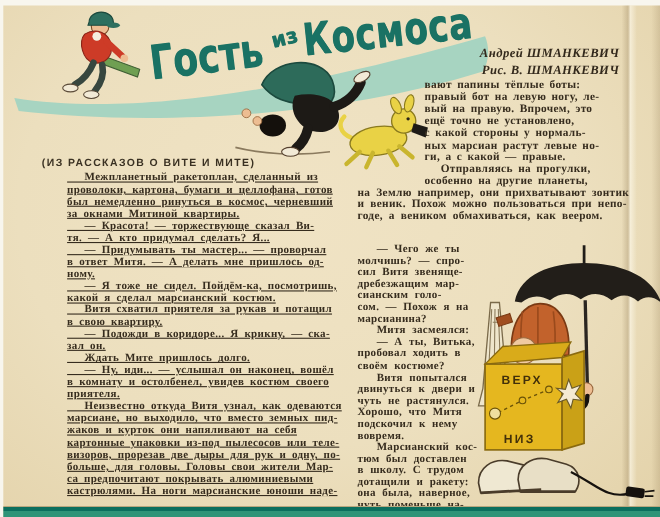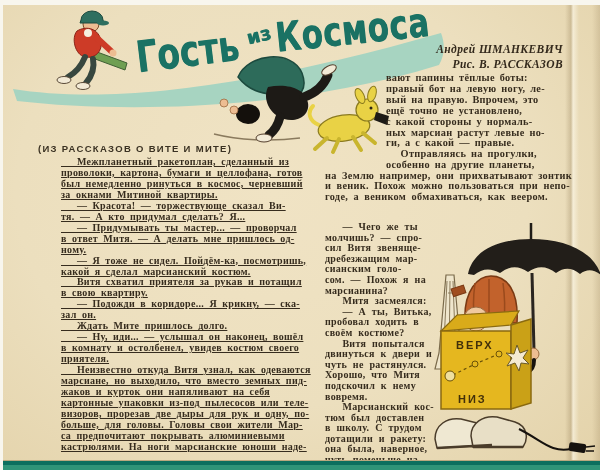--- a/index.html
+++ b/index.html
@@ -48,21 +48,21 @@
     <svg class="swoosh-svg" width="436" height="92" viewBox="0 0 436 92">
       <path d="M2,70 C90,84 220,74 430,14 C434,24 434,36 428,46 C280,92 110,94 6,82 Z" fill="#a7d4c1"></path>
     </svg>
 
     <div class="title-word tw1">Гость</div>
     <div class="title-word tw2">из</div>
     <div class="title-word tw3">Космоса</div>
 
     <div class="author-block">
       <div>Андрей ШМАНКЕВИЧ</div>
-      <div>Рис. В. РАССКАЗОВ</div>
+      <div>Рис. В. ШМАНКЕВИЧ</div>
     </div>
 
     <div class="series-note">(ИЗ РАССКАЗОВ О ВИТЕ И МИТЕ)</div>
 
     <svg class="runner-svg" width="90" height="90" viewBox="0 0 90 90">
       <path d="M48,42 L86,56 L84,63 L46,49 Z" fill="#6f9f52" stroke="#3f5f34" stroke-width="1"></path>
       <circle cx="50" cy="17" r="8" fill="#edbd92" stroke="#7a4a28" stroke-width="1"></circle>
       <path d="M40,13 A11,9 0 0 1 62,13 L63,16 L39,16 Z" fill="#2e6f5f" stroke="#1c4a3e" stroke-width="1"></path>
       <ellipse cx="62" cy="16" rx="6" ry="2.5" fill="#2e6f5f"></ellipse>
       <path d="M36,24 C46,18 58,22 60,34 C62,44 54,52 44,50 C34,48 30,31 36,24 Z" fill="#cd3b27" stroke="#8a2418" stroke-width="1"></path>

